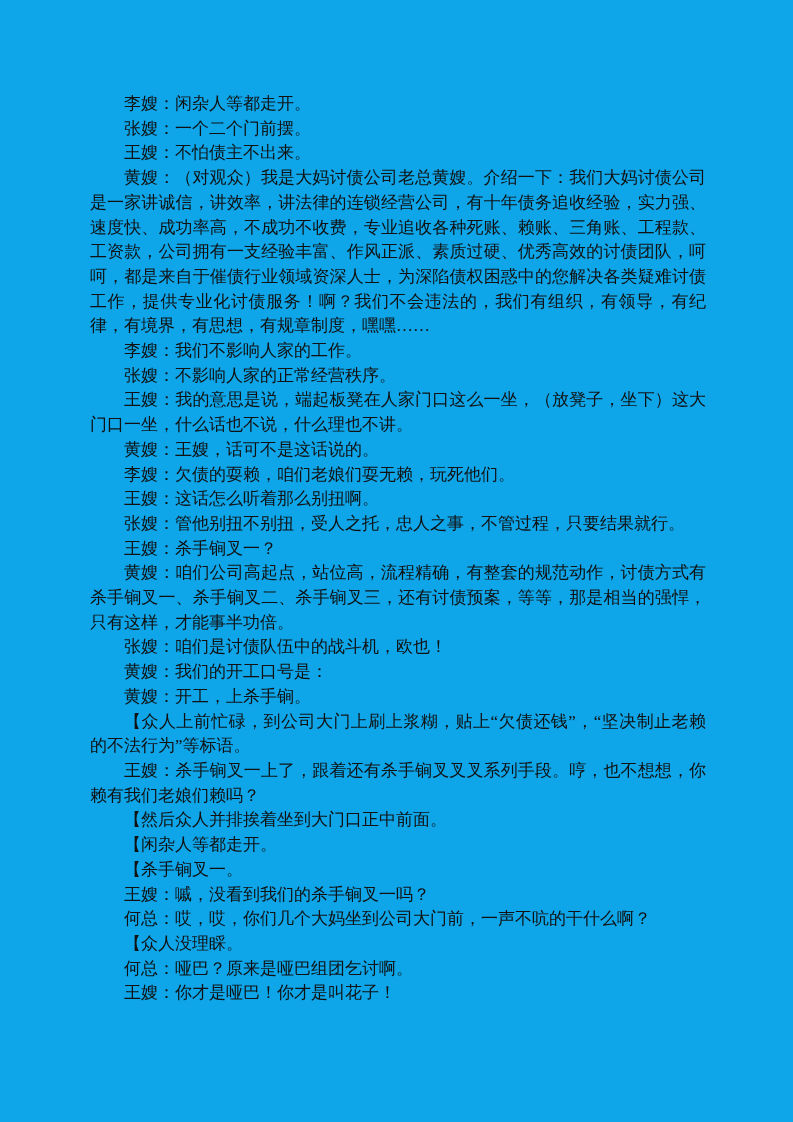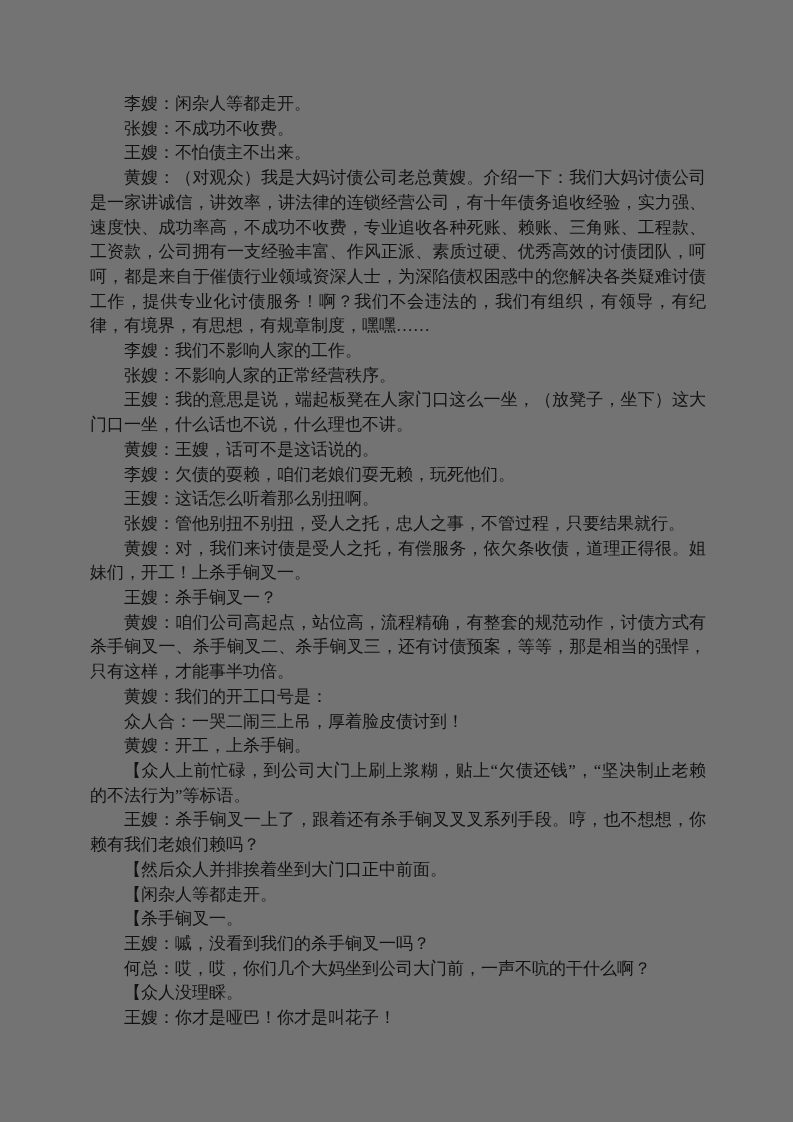--- a/index.html
+++ b/index.html
@@ -10,21 +10,21 @@
   body {
     width: 793px;
     height: 1122px;
     position: relative;
     overflow: hidden;
     font-family: "Liberation Serif", "DejaVu Serif", serif;
   }
   .doc-page {
     position: absolute;
     inset: 0;
-    background: #737373;
+    background: #0ea5e9;
   }
   .script-body {
     position: absolute;
     left: 90px;
     top: 92px;
     width: 616px;
     color: #111111;
     font-size: 17px;
     line-height: 24.7px;
     text-align: justify;
@@ -36,39 +36,39 @@
     text-indent: 2em;
     word-break: break-all;
   }
 </style>
 </head>
 <body style="background: rgb(255, 255, 255);">
 
 <div class="doc-page">
   <div class="script-body" style="color: rgb(17, 17, 17);">
       <p>李嫂：闲杂人等都走开。</p>
-      <p>张嫂：不成功不收费。</p>
+      <p>张嫂：一个二个门前摆。</p>
       <p>王嫂：不怕债主不出来。</p>
       <p>黄嫂：（对观众）我是大妈讨债公司老总黄嫂。介绍一下：我们大妈讨债公司是一家讲诚信，讲效率，讲法律的连锁经营公司，有十年债务追收经验，实力强、速度快、成功率高，不成功不收费，专业追收各种死账、赖账、三角账、工程款、工资款，公司拥有一支经验丰富、作风正派、素质过硬、优秀高效的讨债团队，呵呵，都是来自于催债行业领域资深人士，为深陷债权困惑中的您解决各类疑难讨债工作，提供专业化讨债服务！啊？我们不会违法的，我们有组织，有领导，有纪律，有境界，有思想，有规章制度，嘿嘿……</p>
       <p>李嫂：我们不影响人家的工作。</p>
       <p>张嫂：不影响人家的正常经营秩序。</p>
       <p>王嫂：我的意思是说，端起板凳在人家门口这么一坐，（放凳子，坐下）这大门口一坐，什么话也不说，什么理也不讲。</p>
       <p>黄嫂：王嫂，话可不是这话说的。</p>
       <p>李嫂：欠债的耍赖，咱们老娘们耍无赖，玩死他们。</p>
       <p>王嫂：这话怎么听着那么别扭啊。</p>
       <p>张嫂：管他别扭不别扭，受人之托，忠人之事，不管过程，只要结果就行。</p>
-      <p>黄嫂：对，我们来讨债是受人之托，有偿服务，依欠条收债，道理正得很。姐妹们，开工！上杀手锏叉一。</p>
       <p>王嫂：杀手锏叉一？</p>
       <p>黄嫂：咱们公司高起点，站位高，流程精确，有整套的规范动作，讨债方式有杀手锏叉一、杀手锏叉二、杀手锏叉三，还有讨债预案，等等，那是相当的强悍，只有这样，才能事半功倍。</p>
+      <p>张嫂：咱们是讨债队伍中的战斗机，欧也！</p>
       <p>黄嫂：我们的开工口号是：</p>
-      <p>众人合：一哭二闹三上吊，厚着脸皮债讨到！</p>
       <p>黄嫂：开工，上杀手锏。</p>
       <p>【众人上前忙碌，到公司大门上刷上浆糊，贴上“欠债还钱”，“坚决制止老赖的不法行为”等标语。</p>
       <p>王嫂：杀手锏叉一上了，跟着还有杀手锏叉叉叉系列手段。哼，也不想想，你赖有我们老娘们赖吗？</p>
       <p>【然后众人并排挨着坐到大门口正中前面。</p>
       <p>【闲杂人等都走开。</p>
       <p>【杀手锏叉一。</p>
       <p>王嫂：嘁，没看到我们的杀手锏叉一吗？</p>
       <p>何总：哎，哎，你们几个大妈坐到公司大门前，一声不吭的干什么啊？</p>
       <p>【众人没理睬。</p>
+      <p>何总：哑巴？原来是哑巴组团乞讨啊。</p>
       <p>王嫂：你才是哑巴！你才是叫花子！</p>
     </div>
 </div>
 
 </body></html>

